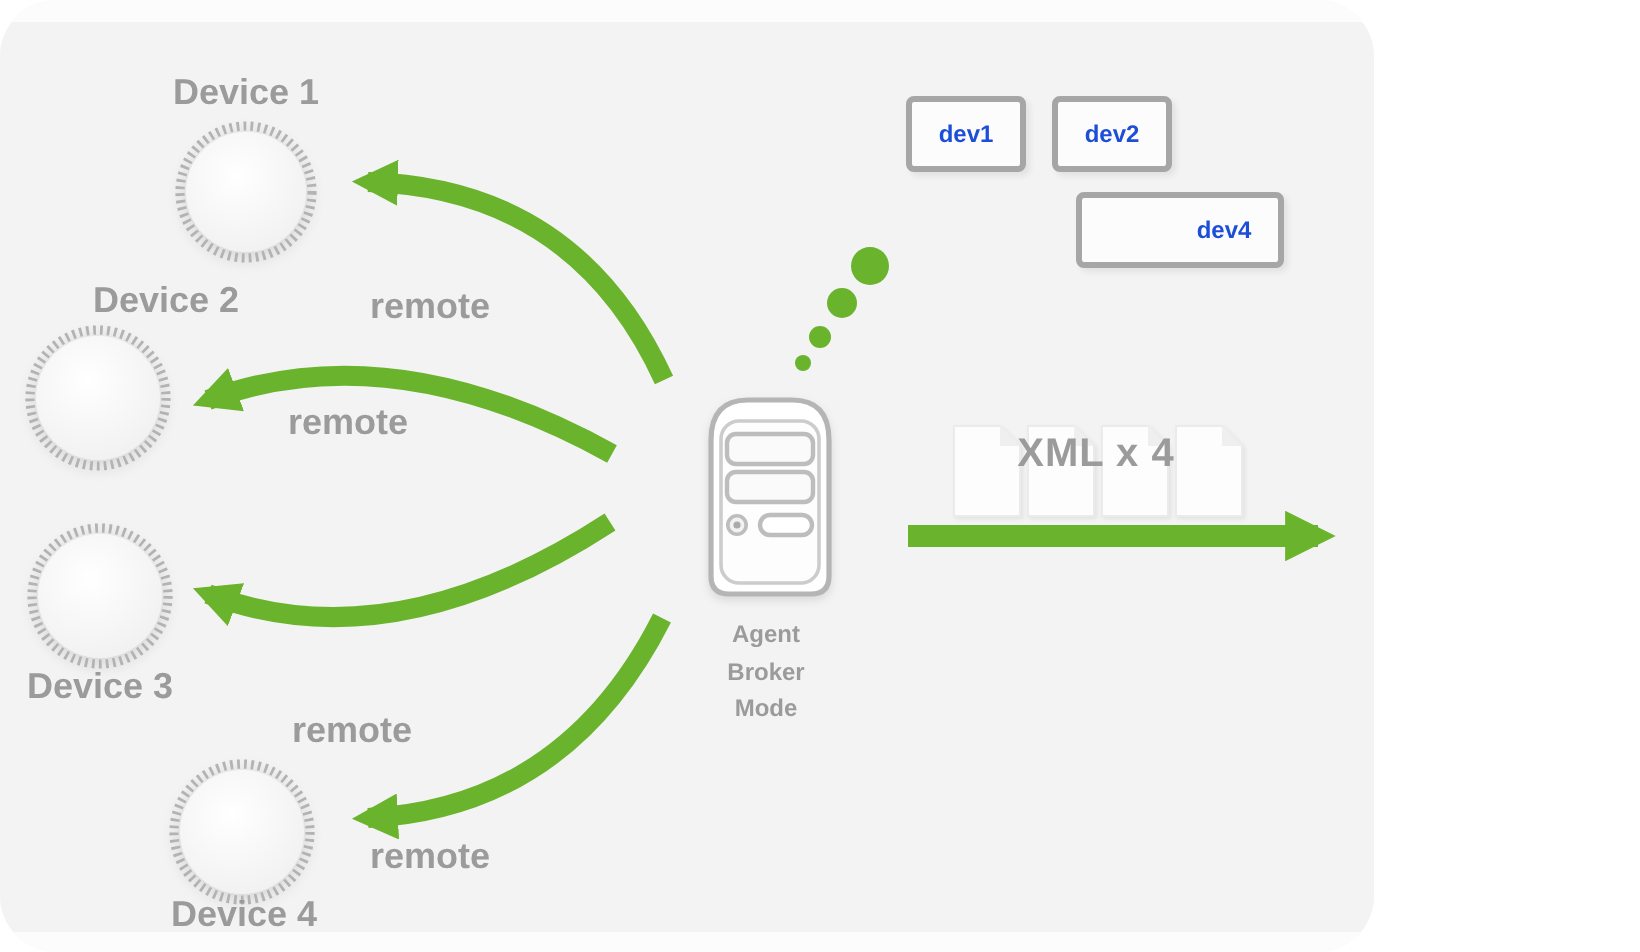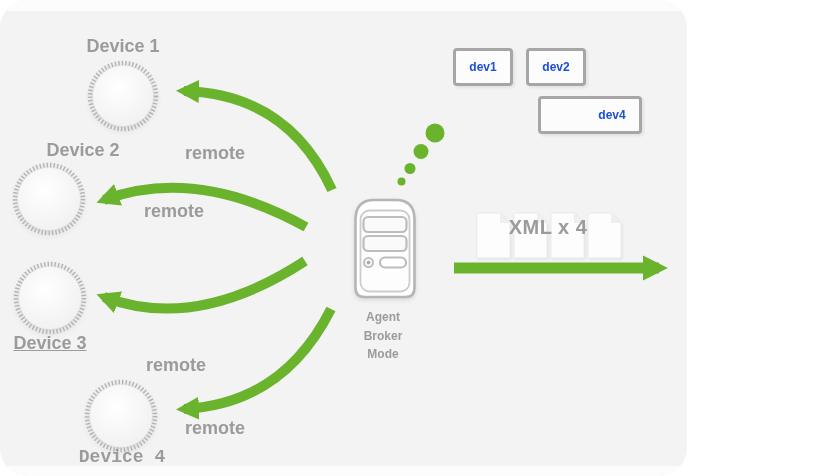--- a/index.html
+++ b/index.html
@@ -134,22 +134,22 @@
         <line x1="726" y1="265" x2="735" y2="259"></line>
         <line x1="726" y1="271" x2="735" y2="265"></line>
         <line x1="726" y1="277" x2="735" y2="271"></line>
       </g>
       <polygon points="707,289 717,292 710,298" fill="#ffffff" stroke="none"></polygon>
     </g>
   </svg>
 
   <div class="lbl device-lbl" style="left:123px;top:37px;">Device 1</div>
   <div class="lbl device-lbl" style="left:52px;top:141px;margin-left:31px;">Device 2</div>
-  <div class="lbl device-lbl" style="left:50px;top:334px;text-decoration:underline;">Device 3</div>
-  <div class="lbl device-lbl" style="left:122px;top:448px;font-family:Liberation Mono, monospace;">Device 4</div>
+  <div class="lbl device-lbl" style="left:50px;top:334px;">Device 3</div>
+  <div class="lbl device-lbl" style="left:122px;top:448px;">Device 4</div>
 
   <div class="lbl remote-lbl" style="left:215px;top:104px;">remote</div>
   <div class="lbl remote-lbl" style="left:174px;top:162px;">remote</div>
   <div class="lbl remote-lbl" style="left:176px;top:316px;">remote</div>
   <div class="lbl remote-lbl" style="left:215px;top:379px;">remote</div>
 
   <div class="lbl broker-lbl" style="left:383px;top:308px;">Agent
 Broker
 Mode</div>
 

